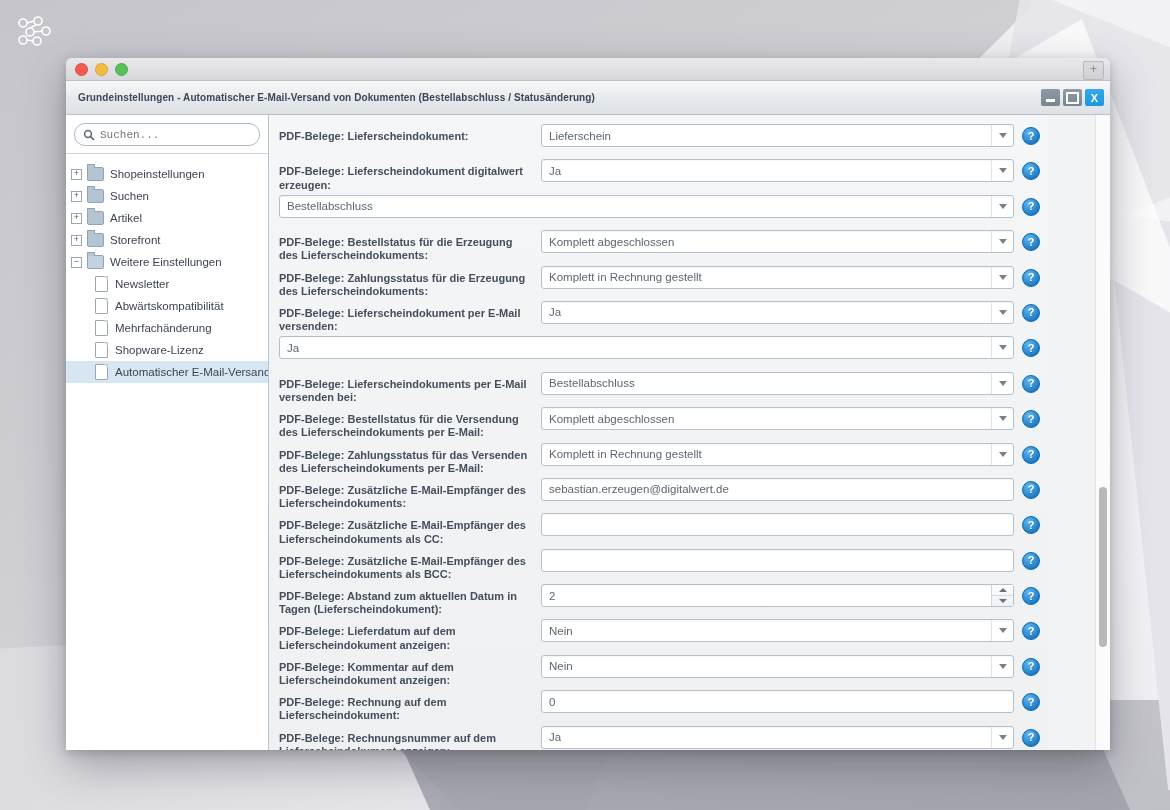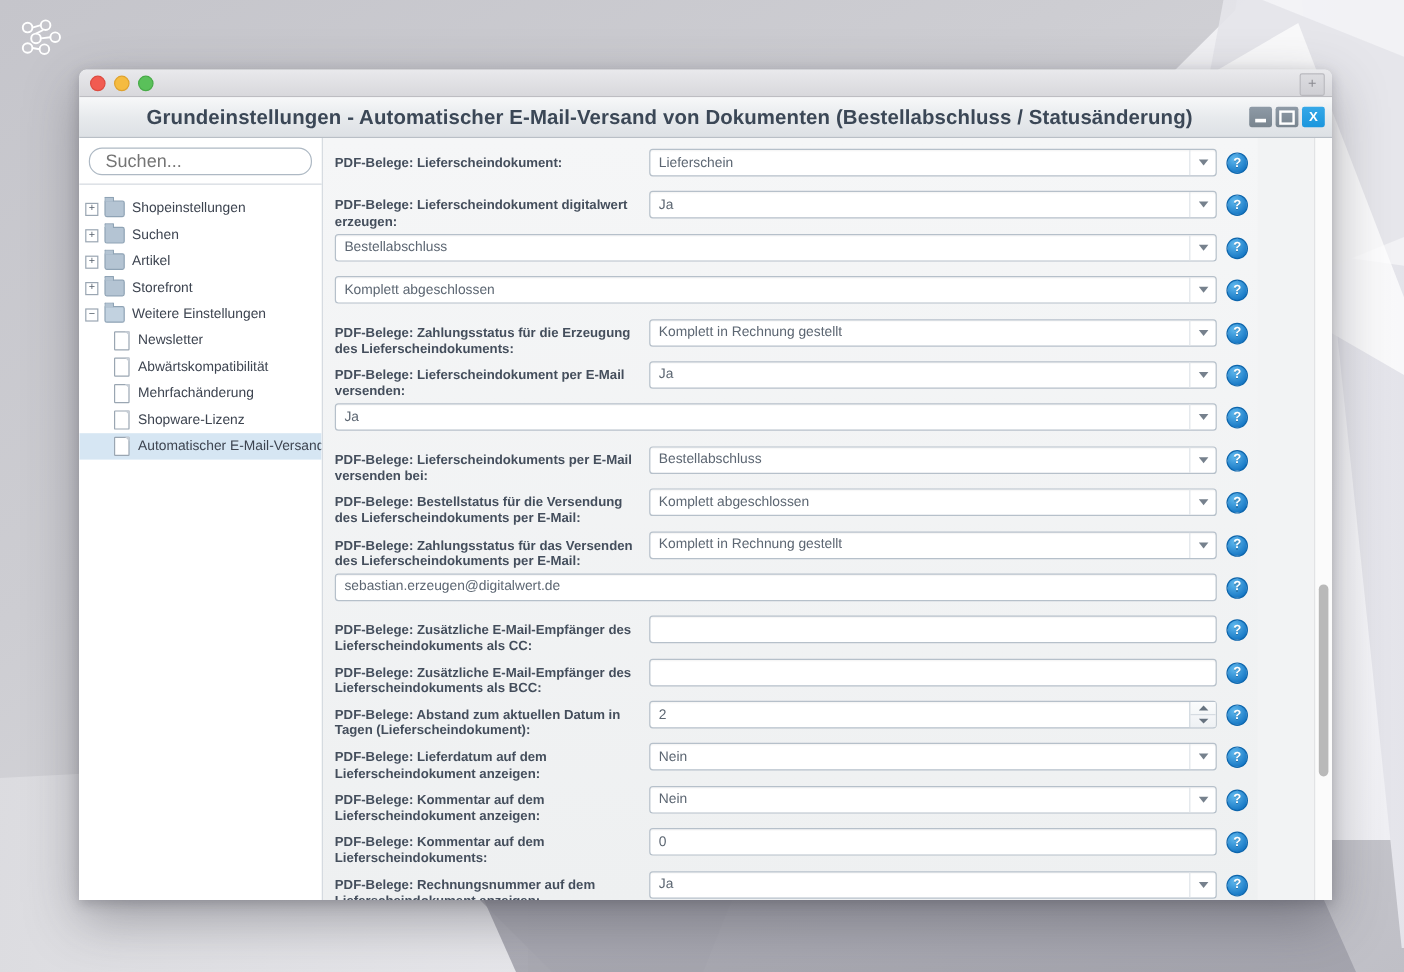--- a/index.html
+++ b/index.html
@@ -49,41 +49,41 @@
   .dot.y{background:#f5bb40;border:1px solid #dfa22e;}
   .dot.g{background:#5ac05a;border:1px solid #47ab47;}
   #plusbtn{position:absolute;right:6px;top:3px;width:19px;height:17px;
      background:linear-gradient(#dcdce0,#cfcfd4);border:1px solid #b8b8bd;border-radius:2px;
      color:#8a8a90;font-size:12px;line-height:15px;text-align:center;}
 
   
   #titlebar{height:33px;flex:none;
      background:linear-gradient(#f7f8f9,#e6e9ec 55%,#dde1e5);
      border-bottom:1px solid #b9bfc6;display:flex;align-items:center;padding:0 6px 0 12px;}
-  #title{font-size:17px;font-weight:bold;color:#3b4756;letter-spacing:.1px;flex:1;
-     white-space:nowrap;overflow:hidden;text-overflow:ellipsis;text-align:center;}
+  #title{font-size:10px;font-weight:bold;color:#3b4756;letter-spacing:.1px;flex:1;
+     white-space:nowrap;overflow:hidden;text-overflow:ellipsis;}
   .wbtn{width:19px;height:17px;margin-left:3px;border-radius:2px;display:flex;
      align-items:center;justify-content:center;font-size:11px;font-weight:bold;}
   .wbtn.min{background:linear-gradient(#8e9aa6,#79858f);color:#fff;}
   .wbtn.max{background:linear-gradient(#8e9aa6,#79858f);color:#fff;}
   .wbtn.cls{background:linear-gradient(#35a8e8,#1b96dd);color:#fff;}
   .glyph-min{width:9px;height:3px;background:#fff;margin-top:5px;}
   .glyph-max{width:9px;height:8px;border:2px solid #fff;}
 
   
   #wbody{flex:1;display:flex;min-height:0;background:#fff;}
 
   
   #sidebar{width:202px;flex:none;background:#fff;border-right:1px solid #b9c3cd;
      display:flex;flex-direction:column;}
   #searchwrap{padding:8px 8px 7px 8px;border-bottom:1px solid #ccd3da;background:#fff;}
   #searchbox{height:21px;border:1px solid #aeb9c4;border-radius:11px;background:#fff;
      display:flex;align-items:center;padding:0 8px;}
-  #searchinput{border:0;outline:0;font-size:15px;color:#9aa3ad;flex:1;
-     font-family:Liberation Sans, sans-serif;background:transparent;padding-left:5px;}
+  #searchinput{border:0;outline:0;font-size:11px;color:#9aa3ad;flex:1;
+     font-family:Liberation Mono, monospace;background:transparent;padding-left:5px;}
   #tree{flex:1;padding-top:9px;overflow:hidden;background:#fff;}
   .tnode{display:flex;align-items:center;height:22px;padding-left:5px;font-size:11.5px;color:#3d4450;}
   .tnode.child{padding-left:29px;}
   .tnode.sel{background:#d6e6f3;}
   .expander{width:9px;height:9px;border:1px solid #9aa6b2;background:#fff;
      font-size:9px;line-height:7px;text-align:center;color:#55606c;margin-right:5px;flex:none;
      font-family:"Liberation Sans",sans-serif;}
   .folder{width:15px;height:12px;margin-right:6px;flex:none;position:relative;
      background:#b4c4d3;border:1px solid #8fa3b5;border-radius:1px 2px 2px 2px;}
   .folder:before{content:"";position:absolute;left:-1px;top:-4px;width:6px;height:3px;
@@ -269,20 +269,21 @@
               <div class="field select">
                 <span>Bestellabschluss</span>
                 <div class="arrow">
                   <i></i>
                 </div>
               </div>
               <div class="help">?</div>
             </div>
           </div>
           <div class="row">
+            <div class="lab">PDF-Belege: Bestellstatus für die Erzeugung des Lieferscheindokuments:</div>
             <div class="ctrl">
               <div class="field select">
                 <span>Komplett abgeschlossen</span>
                 <div class="arrow">
                   <i></i>
                 </div>
               </div>
               <div class="help">?</div>
             </div>
           </div>
@@ -351,20 +352,21 @@
               <div class="field select">
                 <span>Komplett in Rechnung gestellt</span>
                 <div class="arrow">
                   <i></i>
                 </div>
               </div>
               <div class="help">?</div>
             </div>
           </div>
           <div class="row">
+            <div class="lab">PDF-Belege: Zusätzliche E-Mail-Empfänger des Lieferscheindokuments:</div>
             <div class="ctrl">
               <div class="field">
                 <span>sebastian.erzeugen@digitalwert.de</span>
               </div>
               <div class="help">?</div>
             </div>
           </div>
           <div class="row">
             <div class="lab">PDF-Belege: Zusätzliche E-Mail-Empfänger des Lieferscheindokuments als CC:</div>
             <div class="ctrl">
@@ -418,21 +420,21 @@
               <div class="field select">
                 <span>Nein</span>
                 <div class="arrow">
                   <i></i>
                 </div>
               </div>
               <div class="help">?</div>
             </div>
           </div>
           <div class="row">
-            <div class="lab">PDF-Belege: Kommentar auf dem Lieferscheindokuments:</div>
+            <div class="lab">PDF-Belege: Rechnung auf dem Lieferscheindokument:</div>
             <div class="ctrl">
               <div class="field">
                 <span>0</span>
               </div>
               <div class="help">?</div>
             </div>
           </div>
           <div class="row">
             <div class="lab">PDF-Belege: Rechnungsnummer auf dem Lieferscheindokument anzeigen:</div>
             <div class="ctrl">

